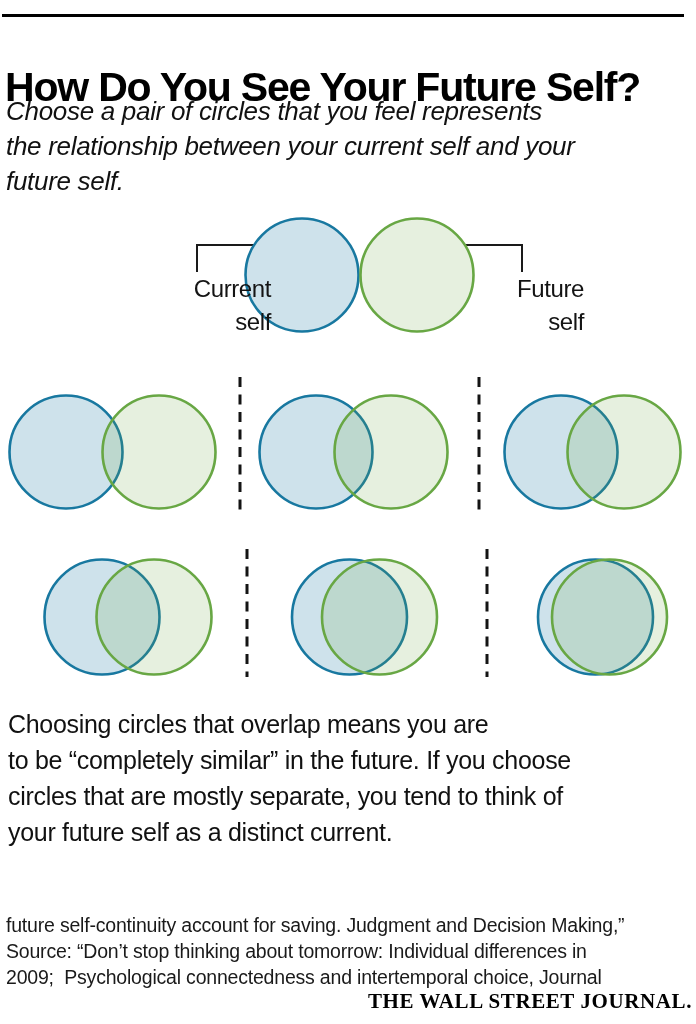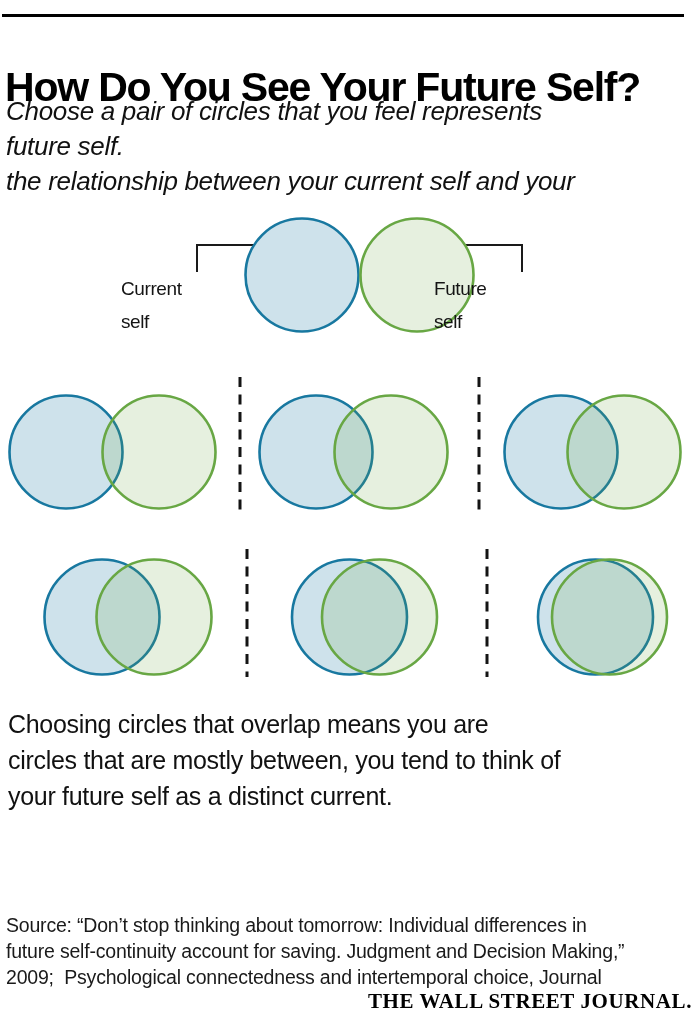--- a/index.html
+++ b/index.html
@@ -10,22 +10,22 @@
   .top-rule{position:absolute;left:2px;top:14px;width:682px;height:3px;background:#000;}
   .title{
     position:absolute;left:5px;top:40px;width:690px;
     font-size:41px;font-weight:700;letter-spacing:-1.2px;line-height:41px;color:#000;
     white-space:nowrap;
   }
   .subtitle{position:absolute;left:6px;top:94px;font-size:26px;line-height:35px;letter-spacing:-0.3px;}
   .subtitle div{white-space:nowrap;font-style:italic;}
   svg.diagram{position:absolute;left:0;top:0;width:696px;height:1024px;}
   .legend-label{
-    position:absolute;width:150px;text-align:left;
-    font-size:19px;line-height:33px;letter-spacing:-0.4px;color:#141414;
+    position:absolute;width:150px;text-align:right;
+    font-size:24px;line-height:33px;letter-spacing:-0.4px;color:#141414;
   }
   .legend-label.current{left:121px;top:272px;}
   .legend-label.future{left:434px;top:272px;}
   .body-text{position:absolute;left:8px;top:706px;font-size:25px;line-height:36px;letter-spacing:-0.3px;}
   .body-text div{white-space:nowrap;}
   .source{position:absolute;left:6px;top:912px;font-size:19.5px;line-height:26px;letter-spacing:-0.2px;color:#1a1a1a;}
   .source div{white-space:pre;}
   .brand{
     position:absolute;right:4px;top:989px;
     font-family:"Liberation Serif",serif;font-weight:700;font-size:21px;letter-spacing:0.6px;
@@ -36,22 +36,22 @@
 <body>
 
 <div class="page">
 
   <div class="top-rule"></div>
 
   <h1 class="title">How Do You See Your Future Self?</h1>
 
   <div class="subtitle">
     <div>Choose a pair of circles that you feel represents</div>
+    <div>the relationship between your current self and your</div>
     <div>future self.</div>
-    <div>the relationship between your current self and your</div>
   </div>
 
   <svg id="diagram-svg" class="diagram" viewBox="0 0 696 1024">
     <path d="M197 272 L197 245 L255 245" fill="none" stroke="#1a1a1a" stroke-width="2"></path>
     <path d="M464 245 L522 245 L522 272" fill="none" stroke="#1a1a1a" stroke-width="2"></path>
   <circle cx="302" cy="275" r="56.5" fill="rgba(24,120,160,0.21)" stroke="#1878a0" stroke-width="2.6"></circle>
       <circle cx="417" cy="275" r="56.5" fill="rgba(104,167,68,0.17)" stroke="#68a744" stroke-width="2.6"></circle>
       <circle cx="66" cy="452" r="56.5" fill="rgba(24,120,160,0.21)" stroke="#1878a0" stroke-width="2.6"></circle>
       <circle cx="159" cy="452" r="56.5" fill="rgba(104,167,68,0.17)" stroke="#68a744" stroke-width="2.6"></circle>
       <circle cx="316" cy="452" r="56.5" fill="rgba(24,120,160,0.21)" stroke="#1878a0" stroke-width="2.6"></circle>
@@ -74,25 +74,26 @@
     <div>Current</div>
     <div>self</div>
   </div>
   <div class="legend-label future">
     <div>Future</div>
     <div>self</div>
   </div>
 
   <div class="body-text">
     <div>Choosing circles that overlap means you are</div>
-    <div>circles that are mostly between, you tend to think of</div>
+    <div>to be “completely similar” in the future. If you choose</div>
+    <div>circles that are mostly separate, you tend to think of</div>
     <div>your future self as a distinct current.</div>
   </div>
 
   <div class="source">
+    <div>future self-continuity account for saving. Judgment and Decision Making,”</div>
     <div>Source: “Don’t stop thinking about tomorrow: Individual differences in</div>
-    <div>future self-continuity account for saving. Judgment and Decision Making,”</div>
     <div>2009;  Psychological connectedness and intertemporal choice, Journal</div>
   </div>
 
   <div class="brand">THE WALL STREET JOURNAL.</div>
 
 </div>
 
 </body></html>

